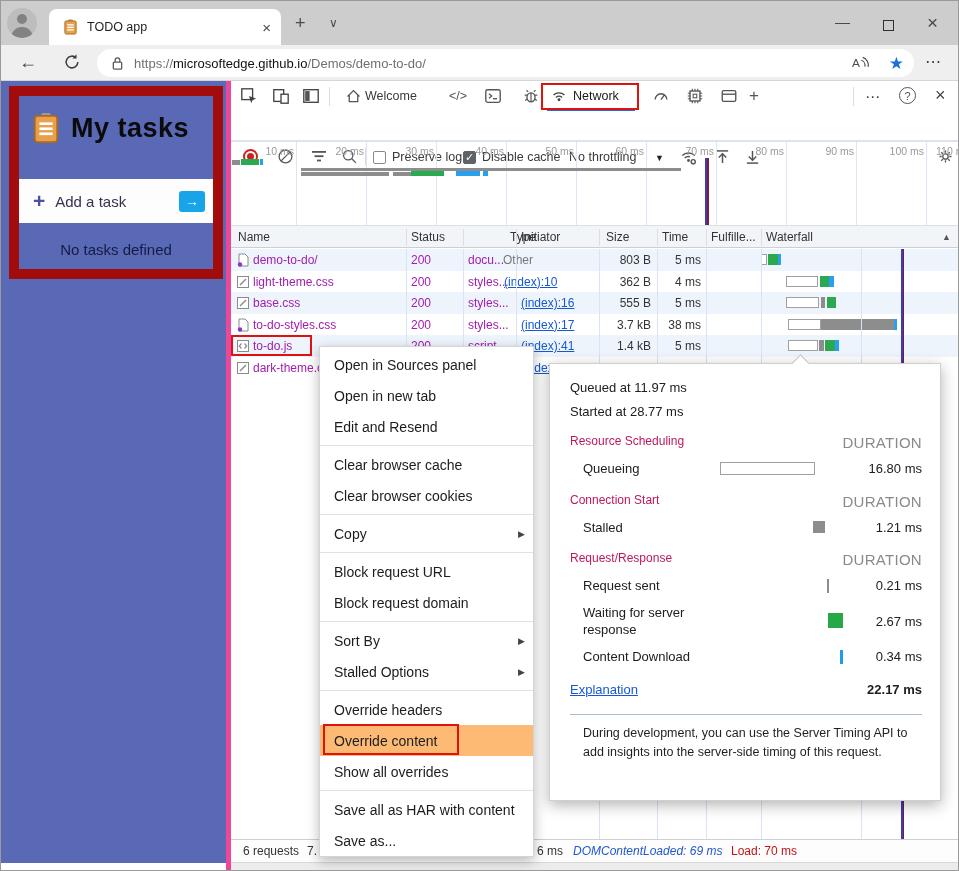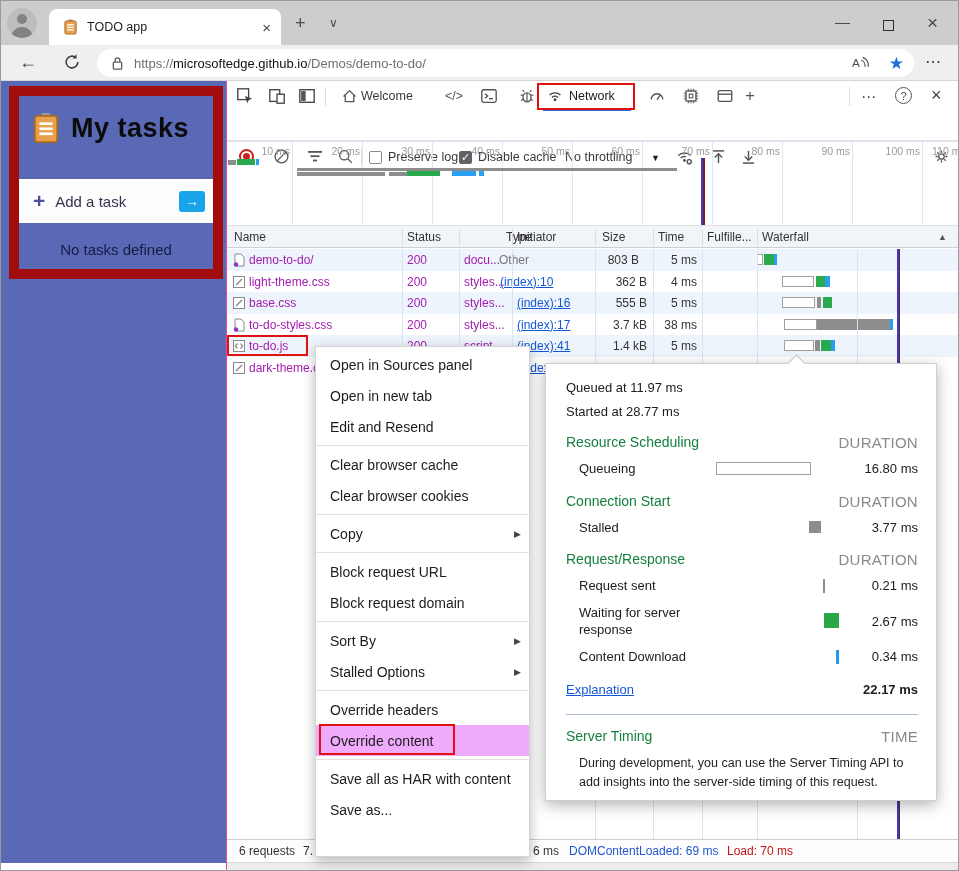--- a/index.html
+++ b/index.html
@@ -20,21 +20,21 @@
   #page{position:absolute;left:0;top:80px;width:225px;height:782px;background:#5a69b6;}
   #appbox{position:absolute;left:8px;top:5px;width:214px;height:193px;border:10px solid #a30c0c;}
   #apphead{display:flex;align-items:center;gap:10px;margin:16px 0 0 12px;}
   #apptitle{font-size:27px;font-weight:bold;color:#0b0b0b;letter-spacing:.5px;}
   #addbar{position:absolute;left:0;top:83px;width:194px;height:44px;background:#fdfdfd;display:flex;align-items:center;padding:0 8px 0 14px;}
   #plus{color:#4f4d9e;font-size:21px;font-weight:bold;margin-right:10px;}
   #addlabel{font-size:15px;color:#33334f;flex:1;}
   #gobtn{width:26px;height:21px;background:#18a4e8;border-radius:3px;color:#fff;font-size:14px;display:flex;align-items:center;justify-content:center;}
   #emptymsg{position:absolute;left:0;top:145px;width:194px;text-align:center;font-size:15px;color:#131c44;}
   
-  #dt{position:absolute;left:225px;top:80px;width:734px;height:791px;background:#fff;border-left:1px solid #ec4899;font-size:12px;color:#333;}
+  #dt{position:absolute;left:225px;top:80px;width:734px;height:791px;background:#fff;border-left:5px solid #ec4899;font-size:12px;color:#333;}
   #dtTabs{position:absolute;left:0;top:0;width:734px;height:31px;background:#fff;}
   #netbar{position:absolute;left:0;top:31px;width:734px;height:29px;border-bottom:1px solid #e3e3e3;}
   .dticon{position:absolute;top:5px;width:20px;height:20px;display:flex;align-items:center;justify-content:center;}
   .dtlabel{position:absolute;top:8px;font-size:12.5px;color:#3a3a3a;white-space:nowrap;}
   .vsep{position:absolute;width:1px;background:#dcdcdc;}
   .redbox{position:absolute;border:2px solid #e01210;z-index:5;}
   #netUnderline{position:absolute;left:316px;top:27px;width:88px;height:3px;background:#1a6fdc;}
   .cb{position:absolute;top:39px;width:13px;height:13px;border:1px solid #8a8a8a;border-radius:2px;background:#fff;}
   .cb.checked{background:#5f6368;border-color:#5f6368;color:#fff;font-size:11px;display:flex;align-items:center;justify-content:center;}
   .ntext{position:absolute;top:38px;font-size:12.5px;color:#3a3a3a;white-space:nowrap;}
@@ -62,28 +62,28 @@
   
   #statusbar{position:absolute;left:0;top:758px;width:734px;height:23px;background:#fdfdfd;border-top:1px solid #cfcfcf;}
   .stext{position:absolute;top:4px;font-size:12px;color:#333;white-space:nowrap;}
   #bottomstrip{position:absolute;left:0;top:781px;width:734px;height:10px;background:#ececec;border-top:1px solid #d8d8d8;}
   
   #cmenu{position:absolute;left:88px;top:265px;width:215px;height:511px;background:#fff;border:1px solid #d4d4d4;box-shadow:0 4px 12px rgba(0,0,0,.28);z-index:20;padding-top:2px;}
   .mi{height:31px;display:flex;align-items:center;padding:0 8px 0 14px;font-size:14px;color:#1c1c1c;white-space:nowrap;}
   .mi .ml{flex:1;overflow:hidden;}
   .mi .sub{font-size:9px;color:#444;}
   .msep{height:1px;background:#e2e2e2;margin:3px 0;}
-  .mi.hl{background:#f0abfc;}
+  .mi.hl{background:#fdba74;}
   #ocbox{position:absolute;left:3px;top:377px;width:136px;height:31px;border:2px solid #e01210;z-index:2;}
   
   #tpopup{position:absolute;left:318px;top:282px;width:392px;height:438px;background:#fff;border:1px solid #cfcfcf;box-shadow:0 4px 14px rgba(0,0,0,.3);z-index:15;padding:16px 18px 12px 20px;font-size:13px;color:#202020;}
   #parrow{position:absolute;left:563px;top:276px;width:13px;height:13px;background:#fff;border-left:1px solid #c4c4c4;border-top:1px solid #c4c4c4;transform:rotate(45deg);z-index:16;}
   .t-line{margin-bottom:9px;}
   .t-sec{display:flex;margin:15px 0 0 0;}
-  .t-sec-l{flex:1;color:#15803d;font-size:14px;}
+  .t-sec-l{flex:1;color:#be185d;font-size:12px;}
   .t-sec-r{color:#8a8a8a;font-size:15px;letter-spacing:.3px;}
   .t-row{display:flex;align-items:center;margin-top:9px;}
   .t-lab{width:150px;padding-left:13px;line-height:1.35;}
   .t-zone{flex:1;position:relative;height:16px;}
   .t-val{width:72px;text-align:right;}
   .t-exp{display:flex;align-items:center;margin-top:17px;}
   .t-total{flex:1;text-align:right;font-weight:bold;}
   #tsep{height:1px;background:#a8bcd8;margin:17px 0 0 0;}
   #stnote{margin:9px 0 0 13px;width:345px;font-size:12.5px;line-height:1.5;color:#1f1f1f;}
   svg{display:block;}
@@ -361,21 +361,21 @@
 
     <div class="nrow alt" style="top:168px;">
       <svg class="abs" style="left:5px;top:4px;" width="14" height="14" viewBox="0 0 14 14">
           <path d="M3 1h6l3 3v9H3z" fill="#fff" stroke="#8a8a8a"></path>
           <circle cx="4" cy="11.5" r="2.2" fill="#8a36c9"></circle>
         </svg>
       <span class="cell" style="left:22px;">demo-to-do/</span>
       <span class="cell" style="left:180px;">200</span>
       <span class="cell" style="left:237px;">docu...</span>
       <span class="cell gray" style="left:272px;">Other</span>
-      <span class="cellr" style="left:332px;width:80px;">803 B</span>
+      <span class="cellr" style="left:340px;width:80px;">803 B</span>
       <span class="cellr" style="left:400px;width:70px;">5 ms</span>
       <span class="wbar wbox" style="left:530px;width:6px;"></span>
       <span class="wbar wgreen" style="left:537px;width:10px;"></span>
       <span class="wbar wblue" style="left:547px;width:3px;"></span>
     </div>
     <div class="nrow" style="top:189.5px;">
       <svg class="abs" style="left:5px;top:4px;" width="14" height="14" viewBox="0 0 14 14">
           <rect x="1.5" y="1.5" width="11" height="11" fill="#fff" stroke="#8a8a8a"></rect>
           <line x1="4" y1="10" x2="10" y2="4" stroke="#8a8a8a" stroke-width="1.4"></line>
         </svg>
@@ -454,21 +454,21 @@
     <span class="bodysep" style="left:630px;"></span>
     <span class="marker mblue" style="left:670px;top:168px;height:590px;"></span>
     <span class="marker mred" style="left:671.5px;top:168px;height:590px;"></span>
 
     <span class="redbox" style="left:0px;top:254px;width:81px;height:21px;"></span>
 
     <div id="statusbar">
       <span class="stext" style="left:12px;">6 requests</span>
       <span class="stext" style="left:76px;">7.</span>
       <span class="stext" style="left:306px;">6 ms</span>
-      <span class="stext" style="left:342px;color:#2157d0;">DOMContentLoaded: 69 ms</span>
+      <span class="stext" style="left:342px;color:#2157d0;font-style:italic;">DOMContentLoaded: 69 ms</span>
       <span class="stext" style="left:500px;color:#c41414;">Load: 70 ms</span>
     </div>
     <div id="bottomstrip"></div>
 
     <div id="tpopup">
       <div class="t-line">Queued at 11.97 ms</div>
       <div class="t-line">Started at 28.77 ms</div>
       <div class="t-sec">
           <span class="t-sec-l">Resource Scheduling</span>
           <span class="t-sec-r">DURATION</span>
@@ -482,21 +482,21 @@
       </div>
       <div class="t-sec">
           <span class="t-sec-l">Connection Start</span>
           <span class="t-sec-r">DURATION</span>
         </div>
       <div class="t-row">
         <span class="t-lab">Stalled</span>
         <span class="t-zone">
             <span class="abs wgray" style="left:93px;top:2px;width:12px;height:12px;"></span>
           </span>
-        <span class="t-val">3.77 ms</span>
+        <span class="t-val">1.21 ms</span>
       </div>
       <div class="t-sec">
           <span class="t-sec-l">Request/Response</span>
           <span class="t-sec-r">DURATION</span>
         </div>
       <div class="t-row">
         <span class="t-lab">Request sent</span>
         <span class="t-zone">
             <span class="abs" style="left:107px;top:1px;width:2px;height:14px;background:#8d8d8d;"></span>
           </span>
@@ -514,24 +514,20 @@
         <span class="t-zone">
             <span class="abs" style="left:120px;top:1px;width:3px;height:14px;background:#1f9cf0;"></span>
           </span>
         <span class="t-val">0.34 ms</span>
       </div>
       <div class="t-exp">
         <span class="link">Explanation</span>
         <span class="t-total">22.17 ms</span>
       </div>
       <div id="tsep"></div>
-      <div class="t-sec" style="margin-top:13px;">
-          <span class="t-sec-l">Server Timing</span>
-          <span class="t-sec-r">TIME</span>
-        </div>
       <div id="stnote">During development, you can use the Server Timing API to add insights into the server-side timing of this request.</div>
     </div>
     <span id="parrow"></span>
 
     <div id="cmenu">
       <div class="mi">
           <span class="ml">Open in Sources panel</span>
         </div>
       <div class="mi">
           <span class="ml">Open in new tab</span>
@@ -567,20 +563,23 @@
           <span class="ml">Stalled Options</span>
           <span class="sub">▶</span>
         </div>
       <div class="msep"></div>
       <div class="mi">
           <span class="ml">Override headers</span>
         </div>
       <div class="mi hl">
           <span class="ml">Override content</span>
         </div>
+      <div class="mi">
+          <span class="ml">Show all overrides</span>
+        </div>
       <div class="msep"></div>
       <div class="mi">
           <span class="ml">Save all as HAR with content</span>
         </div>
       <div class="mi">
           <span class="ml">Save as...</span>
         </div>
       <span id="ocbox"></span>
     </div>
 

